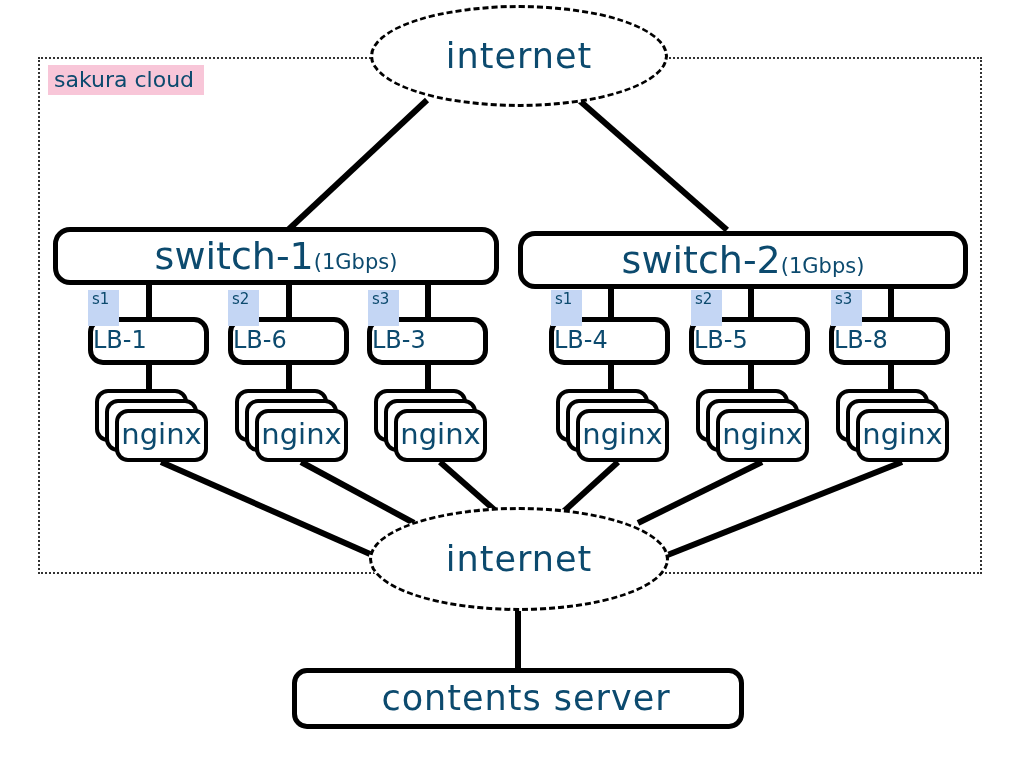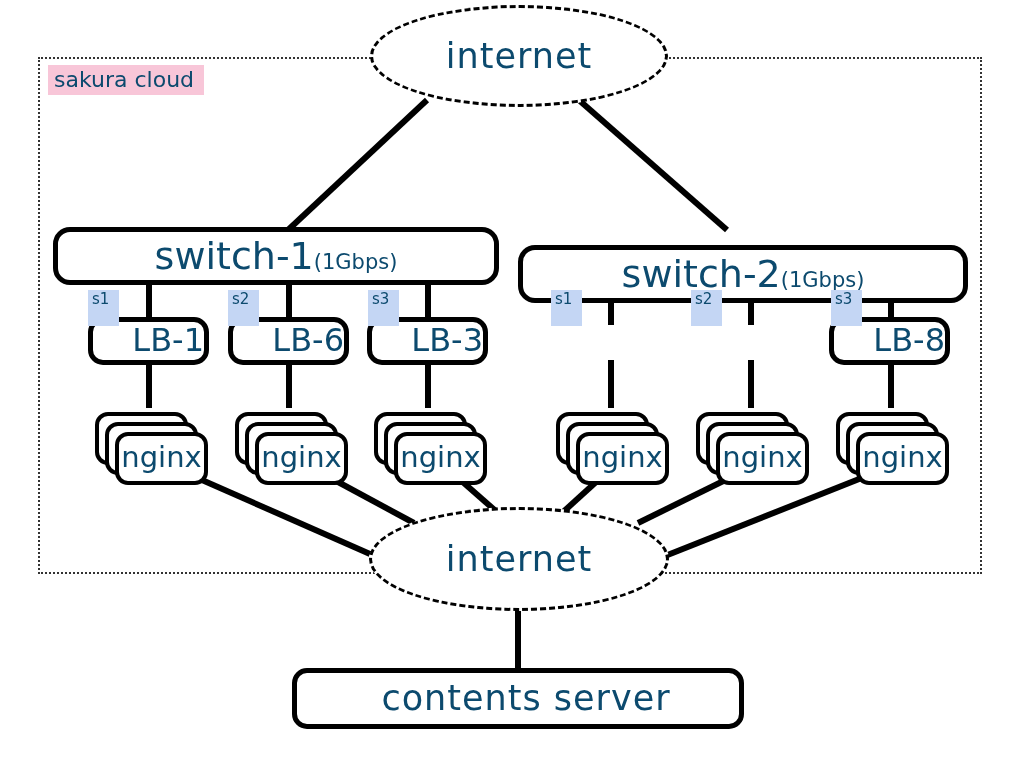--- a/index.html
+++ b/index.html
@@ -46,38 +46,38 @@
   .internet-top { left: 370px; top: 5px; width: 298px; height: 102px; }
   .internet-bottom { left: 369px; top: 507px; width: 300px; height: 104px; }
   .switch {
     border: 5px solid #000;
     border-radius: 17px;
     text-align: center;
     line-height: 48px;
     white-space: nowrap;
   }
   .switch-1 { left: 53px;  top: 227px; width: 446px; height: 58px; }
-  .switch-2 { left: 518px; top: 245px; width: 450px; height: 58px; }
+  .switch-2 { left: 518px; top: 231px; width: 450px; height: 58px; }
   .switch-name  { font-size: 38px; }
   .switch-speed { font-size: 21px; }
   .lb {
     border: 5px solid #000;
     border-radius: 15px;
     width: 121px; height: 48px;
     top: 317px;
-    text-align: right;
-    font-size: 32px;
+    text-align: left;
+    font-size: 24px;
     line-height: 37px;
   }
   .lb-1 { left: 88px; }  .lb-2 { left: 228px; } .lb-3 { left: 367px; }
   .lb-4 { left: 549px; } .lb-5 { left: 689px; } .lb-6 { left: 829px; }
   .stack {
     position: absolute;
     width: 115px; height: 74px;
-    top: 412px;
+    top: 389px;
     z-index: 3;
   }
   .stack-1 { left: 95px; }  .stack-2 { left: 235px; } .stack-3 { left: 374px; }
   .stack-4 { left: 556px; } .stack-5 { left: 696px; } .stack-6 { left: 836px; }
   .stack .layer {
     position: absolute;
     width: 93px; height: 53px;
     background: #ffffff;
     border: 4px solid #000;
     border-radius: 13px;
@@ -172,20 +172,22 @@
   <div class="s-label s-1" style="background: rgb(196, 214, 244);">s1</div>
   <div class="s-label s-2" style="background: rgb(196, 214, 244);">s2</div>
   <div class="s-label s-3" style="background: rgb(196, 214, 244);">s3</div>
   <div class="s-label s-4" style="background: rgb(196, 214, 244);">s1</div>
   <div class="s-label s-5" style="background: rgb(196, 214, 244);">s2</div>
   <div class="s-label s-6" style="background: rgb(196, 214, 244);">s3</div>
 
   <div class="node lb lb-1">LB-1</div>
   <div class="node lb lb-2">LB-6</div>
   <div class="node lb lb-3">LB-3</div>
+  <div class="node lb lb-4">LB-4</div>
+  <div class="node lb lb-5">LB-5</div>
   <div class="node lb lb-6">LB-8</div>
 
   <div class="stack stack-1">
     <div class="layer l1"></div>
     <div class="layer l2"></div>
     <div class="layer l3">nginx</div>
   </div>
   <div class="stack stack-2">
     <div class="layer l1"></div>
     <div class="layer l2"></div>

